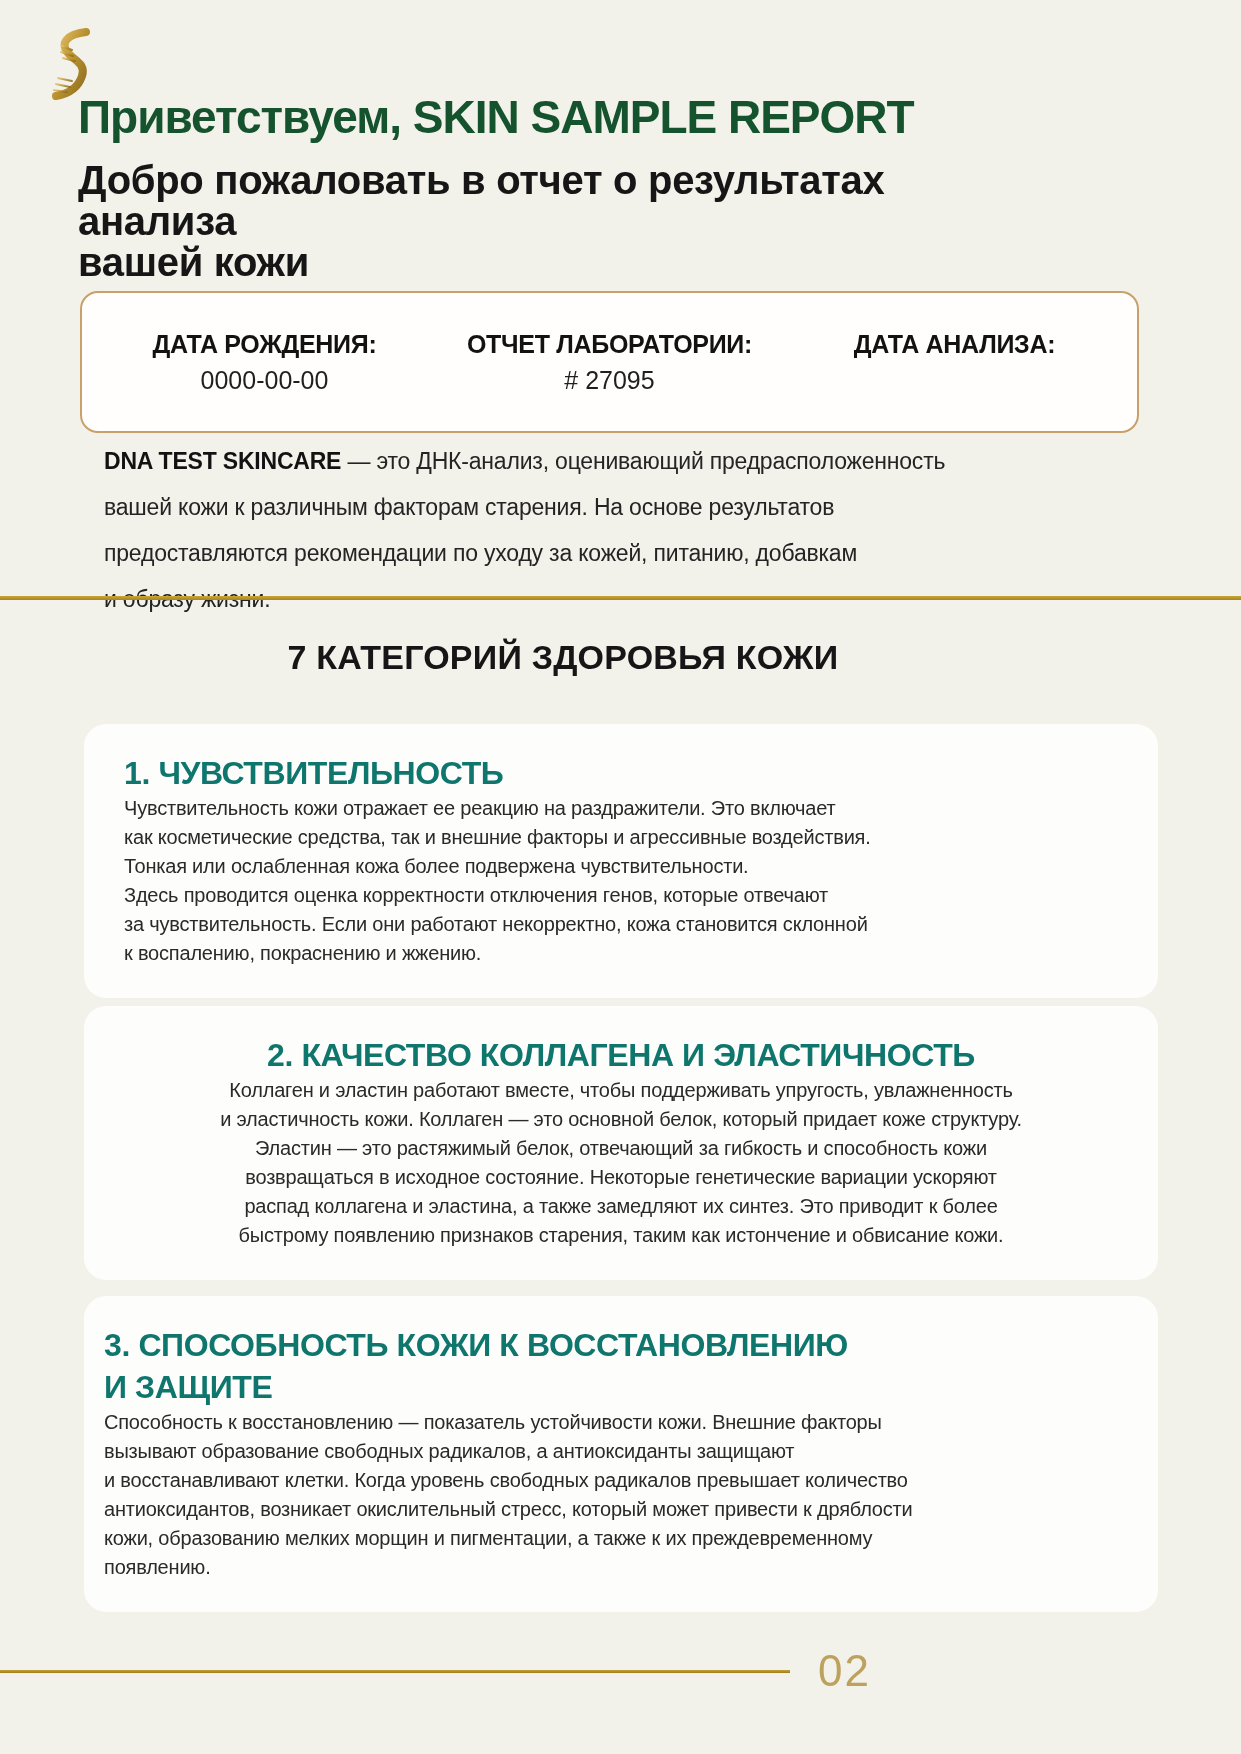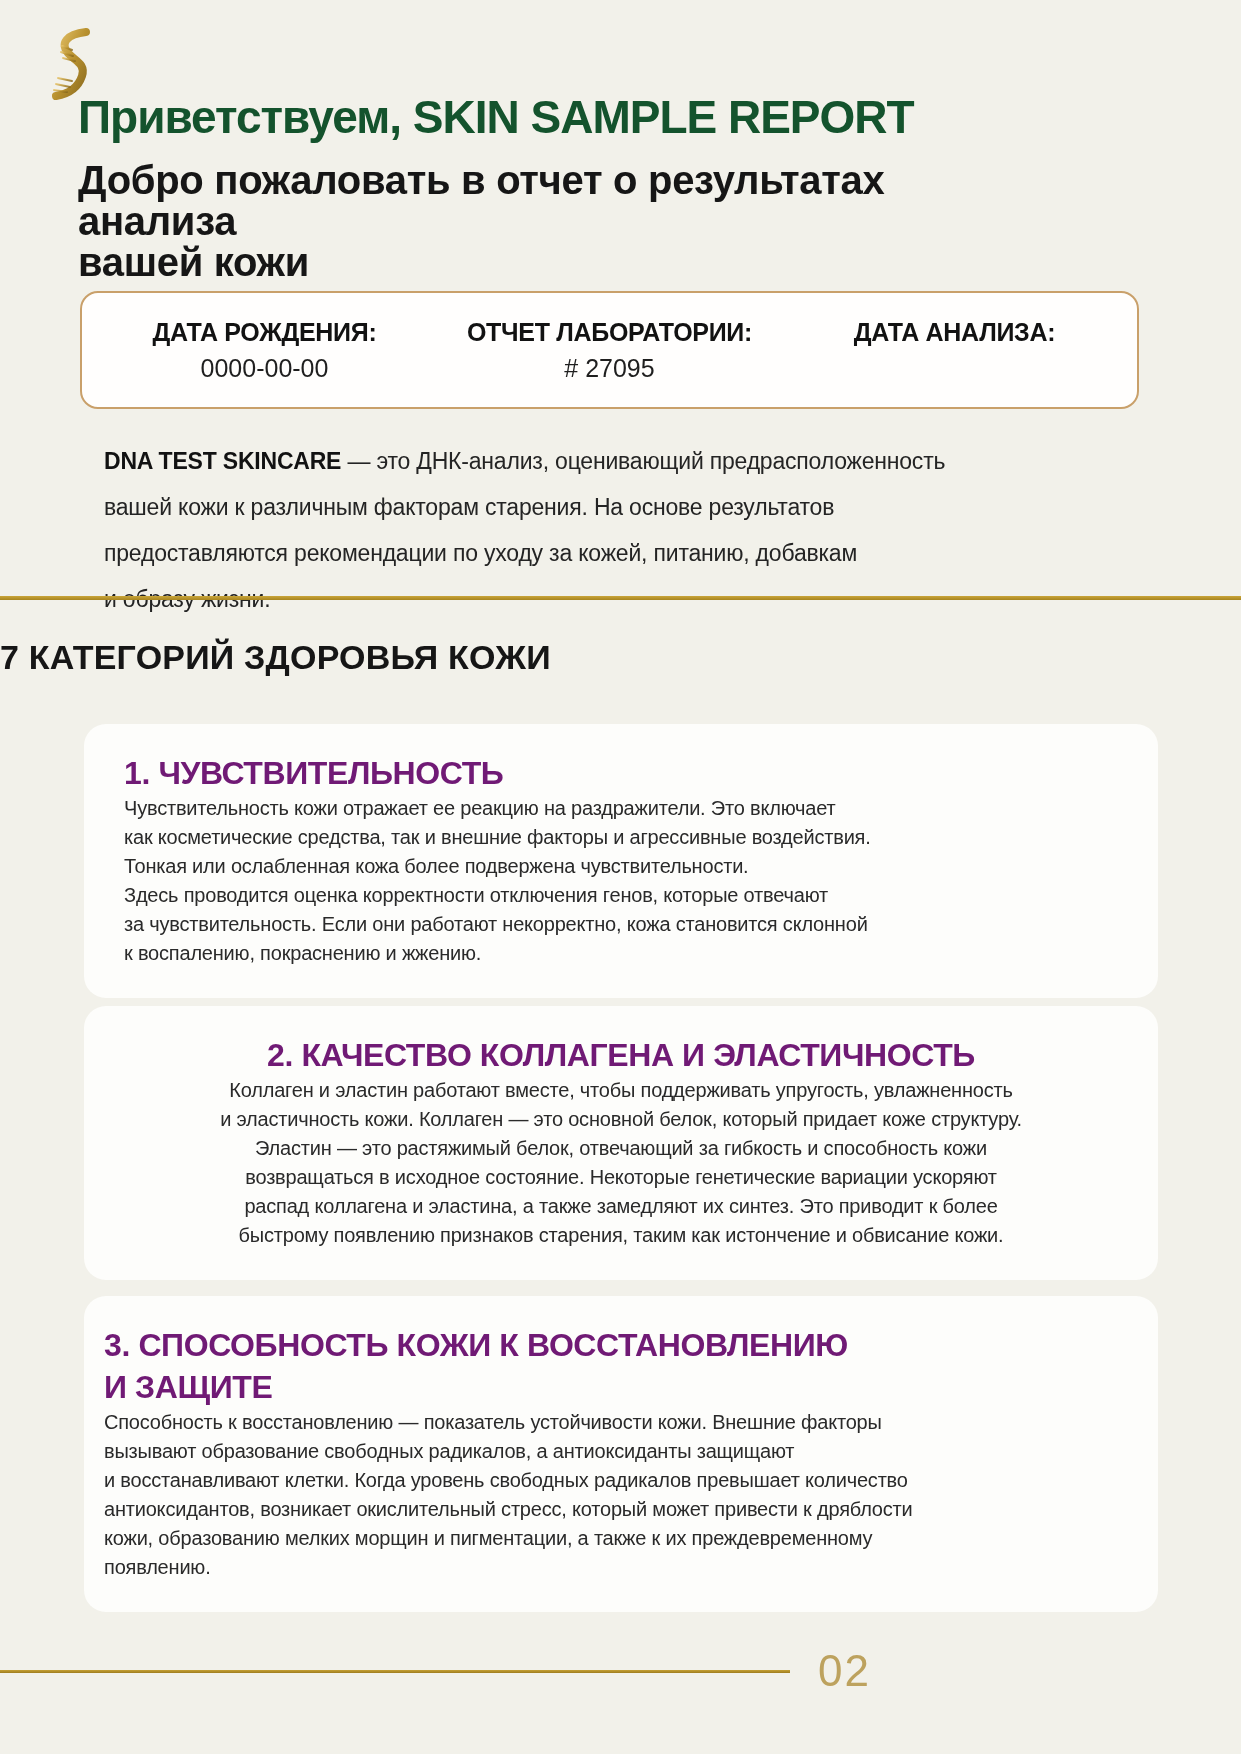--- a/index.html
+++ b/index.html
@@ -20,21 +20,21 @@
     white-space: nowrap;
   }
   .subtitle {
     position: absolute; left: 78px; top: 160px; width: 960px;
     font-size: 40px; line-height: 41px; font-weight: 700; color: #161616;
     white-space: pre-line; letter-spacing: -0.3px;
   }
 
   
   .info-box {
-    position: absolute; left: 80px; top: 291px; width: 1059px; height: 118px;
+    position: absolute; left: 80px; top: 291px; width: 1059px; height: 142px;
     background: #fffefd; border: 2px solid #c9a06a; border-radius: 18px;
     display: grid; grid-template-columns: 1fr 1fr 1fr; align-content: center;
     row-gap: 0; box-sizing: border-box; padding: 0 10px;
   }
   .info-field { text-align: center; }
   .info-label { font-size: 25px; font-weight: 700; letter-spacing: -0.3px; color: #121212; }
   .info-value { font-size: 25px; font-weight: 400; margin-top: 7px; color: #1f1f1f; }
 
   
   .intro {
@@ -46,35 +46,35 @@
 
   
   .divider {
     position: absolute; left: 0; top: 596px; width: 1241px; height: 4px;
     background: linear-gradient(180deg, #caa53a 0%, #a8851f 100%);
   }
 
   
   .section-heading {
     position: absolute; left: 0; top: 638px; width: 1126px;
-    text-align: left; font-size: 34px; font-weight: 700;
+    text-align: center; font-size: 34px; font-weight: 700;
     letter-spacing: 0.2px; color: #161616;
   }
 
   
   .card {
     position: absolute; left: 84px; width: 1074px; box-sizing: border-box;
     background: #fdfdfb; border-radius: 22px; padding: 28px 40px 30px 40px;
   }
   .card-1 { top: 724px; min-height: 266px; }
   .card-2 { top: 1006px; min-height: 264px; text-align: center; }
   .card-3 { top: 1296px; min-height: 304px; padding-left: 20px; }
   .card-title {
     font-size: 32px; font-weight: 800; letter-spacing: -0.4px;
-    line-height: 42px; color: #701a75; white-space: pre-line;
+    line-height: 42px; color: #0f766e; white-space: pre-line;
   }
   .card-body {
     font-size: 20px; line-height: 29px; color: #2a2a2a;
     white-space: pre-line; letter-spacing: -0.2px;
   }
 
   
   .footer-line {
     position: absolute; left: 0; top: 1670px; width: 790px; height: 3px;
     background: linear-gradient(180deg, #c5a035 0%, #9e7d1e 100%);

